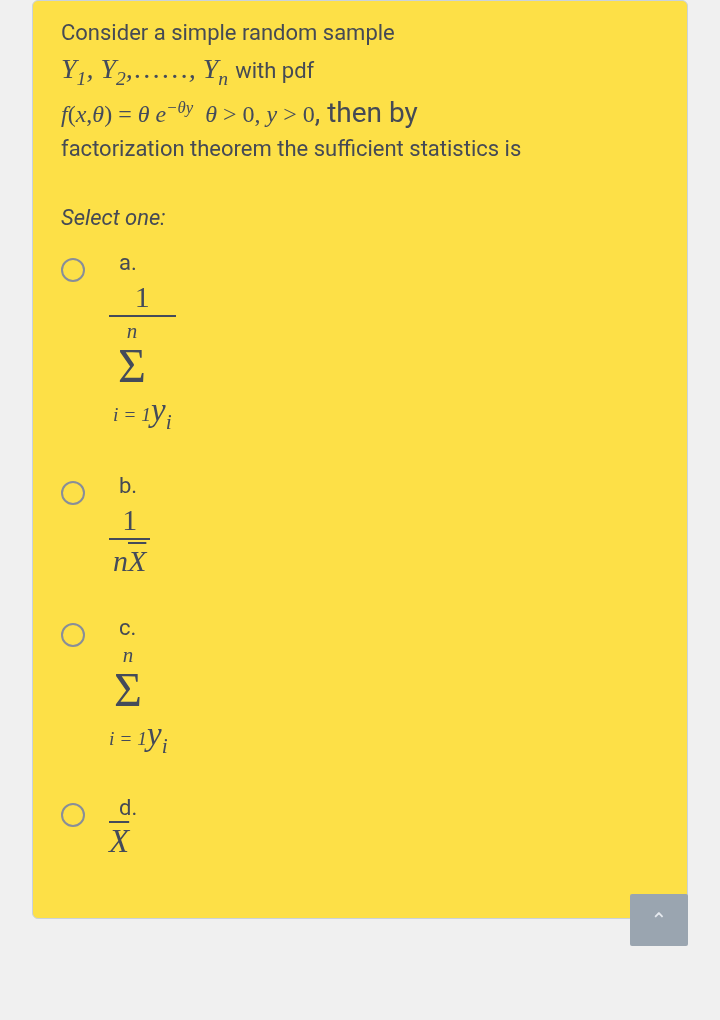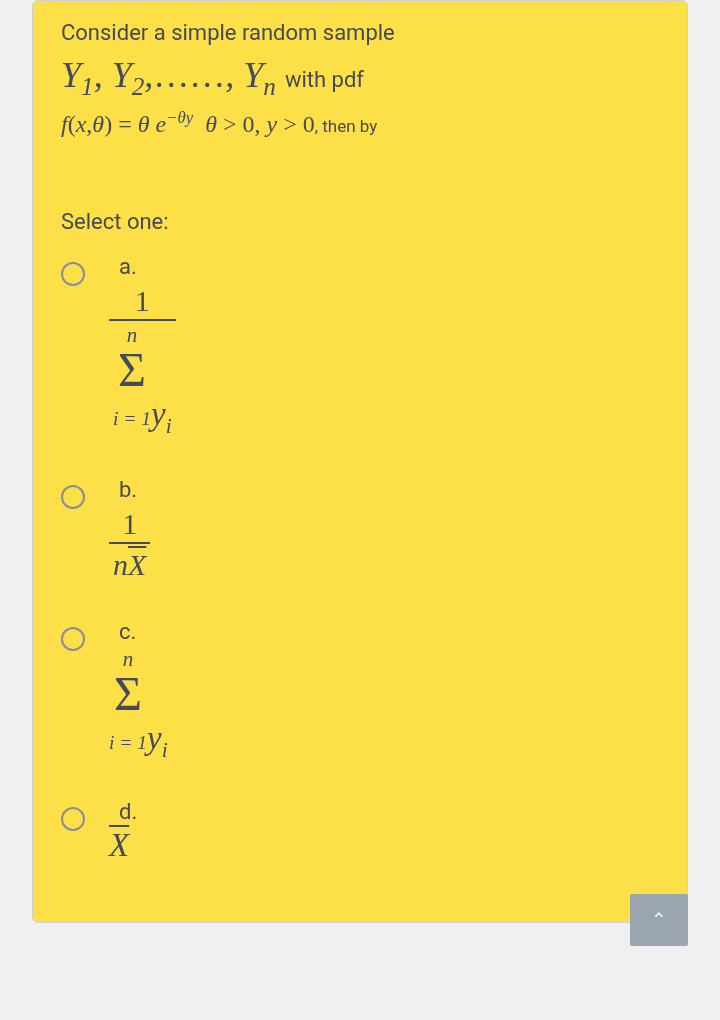--- a/index.html
+++ b/index.html
@@ -18,21 +18,21 @@
     box-sizing: border-box;
     width: 656px;
   }
   .stem {
     font-size: 22px;
     line-height: 1.45;
   }
   .math-seq {
     font-family: "Times New Roman", serif;
     font-style: italic;
-    font-size: 36px;
+    font-size: 28px;
     color: #444b5a;
   }
   .math-seq .sub {
     font-size: 0.7em;
     font-style: italic;
   }
   .math-seq .dots {
     font-style: normal;
     letter-spacing: 0;
   }
@@ -41,25 +41,26 @@
     font-size: 24px;
     font-style: italic;
     color: #444b5a;
   }
   .pdf-line .roman { font-style: normal; }
   .pdf-line .sup {
     font-size: 0.7em;
     vertical-align: super;
     font-style: italic;
   }
-  .after-text { font-family: inherit; font-style: normal; font-size: 17px; color:#454a55;}
+  .after-text { font-family: inherit; font-style: normal; font-size: 28px; color:#454a55;}
   .select-one {
     font-size: 22px;
-    margin-top: 68px;
+    margin-top: 40px;
     margin-bottom: 10px;
+    font-style: italic;
   }
   .options { }
   .option {
     display: flex;
     align-items: flex-start;
     gap: 24px;
     margin-top: 22px;
     margin-bottom: 40px;
   }
   .radio {
@@ -149,20 +150,21 @@
 
 <div class="card">
 
   <div class="stem">
     <span>Consider a simple random sample</span><br>
     <span class="math-seq">
       Y<sub class="sub">1</sub>, Y<sub class="sub">2</sub>,<span class="dots">……</span>, Y<sub class="sub">n</sub>
     </span><span> with pdf</span><br>
     <span class="pdf-line">
       f<span class="roman">(</span>x<span class="roman">,</span>θ<span class="roman">)</span>&nbsp;<span class="roman">=</span>&nbsp;θ&nbsp;e<span class="sup">−θy</span>&nbsp;&nbsp;θ <span class="roman">&gt;</span> <span class="roman">0</span><span class="roman">,</span>&nbsp;y <span class="roman">&gt;</span>&nbsp;<span class="roman">0</span></span><span class="after-text">, then by</span><br>
+    <span>factorization theorem the sufficient statistics is</span>
   </div>
 
   <div class="select-one">Select one:</div>
 
   <div class="options">
 
     <div class="option">
       <div class="radio"></div>
       <div class="opt-body">
         <span class="label-letter">a.</span>

